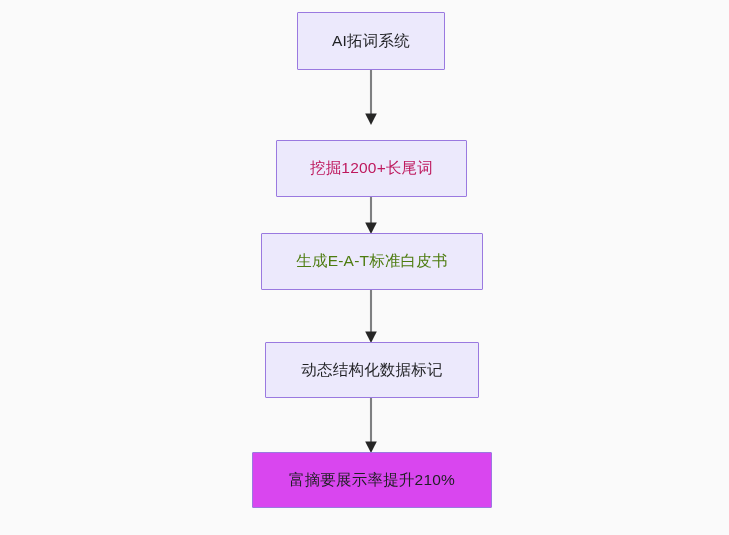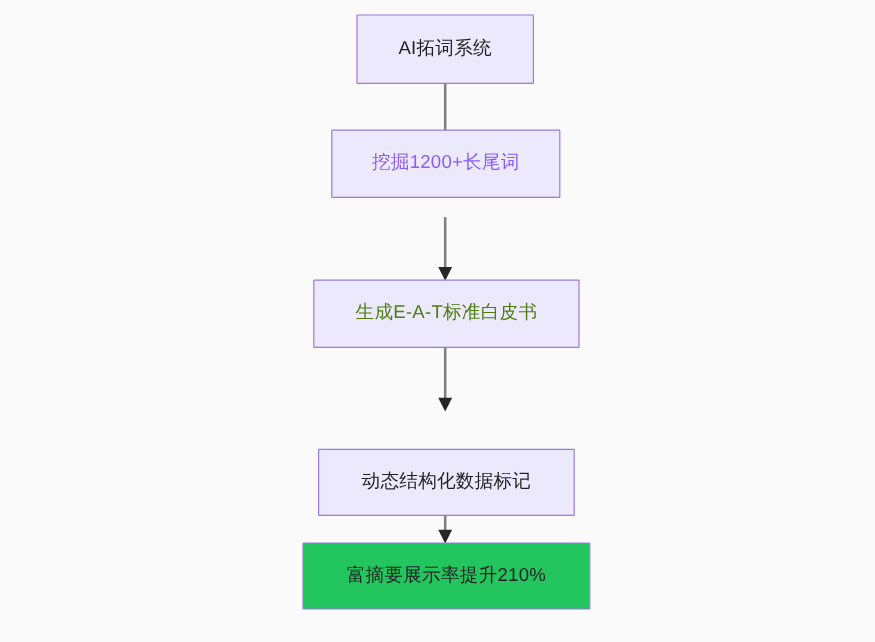--- a/index.html
+++ b/index.html
@@ -72,29 +72,29 @@
 
   <svg class="edge" id="edge-3" style="left:0px; top:0px; width:729px; height:535px;">
     <line class="edge-line" x1="371" y1="398" x2="371" y2="446" style="stroke: rgb(126, 127, 129);"></line>
     <polygon class="edge-head" points="371,453 365.2,441.5 376.8,441.5" style="fill: rgb(38, 38, 38);"></polygon>
   </svg>
 
   <div class="node" id="node-0" style="left: 297px; top: 12px; width: 148px; height: 58px; background: rgb(236, 233, 252); border-color: rgb(154, 121, 224); color: rgb(31, 32, 35);">
     <span class="node-label">AI拓词系统</span>
   </div>
 
-  <div class="node" id="node-1" style="left: 276px; top: 108px; width: 191px; height: 57px; background: rgb(236, 233, 252); border-color: rgb(154, 121, 224); color: #8b5cf6;">
+  <div class="node" id="node-1" style="left: 276px; top: 140px; width: 191px; height: 57px; background: rgb(236, 233, 252); border-color: rgb(154, 121, 224); color: #be185d;">
     <span class="node-label">挖掘1200+长尾词</span>
   </div>
 
   <div class="node" id="node-2" style="left: 261px; top: 233px; width: 222px; height: 57px; background: rgb(236, 233, 252); border-color: rgb(154, 121, 224); color: #4d7c0f;">
     <span class="node-label">生成E-A-T标准白皮书</span>
   </div>
 
-  <div class="node" id="node-3" style="left: 265px; top: 342px; width: 214px; height: 56px; background: rgb(236, 233, 252); border-color: rgb(154, 121, 224); color: rgb(31, 32, 35); margin-top: 32px;">
+  <div class="node" id="node-3" style="left: 265px; top: 342px; width: 214px; height: 56px; background: rgb(236, 233, 252); border-color: rgb(154, 121, 224); color: rgb(31, 32, 35);">
     <span class="node-label">动态结构化数据标记</span>
   </div>
 
-  <div class="node" id="node-4" style="left: 252px; top: 452px; width: 240px; height: 56px; background: #22c55e; border-color: rgb(154, 121, 224); color: rgb(31, 32, 35);">
+  <div class="node" id="node-4" style="left: 252px; top: 452px; width: 240px; height: 56px; background: #d946ef; border-color: rgb(154, 121, 224); color: rgb(31, 32, 35);">
     <span class="node-label">富摘要展示率提升210%</span>
   </div>
 
 </div>
 
 </body></html>

